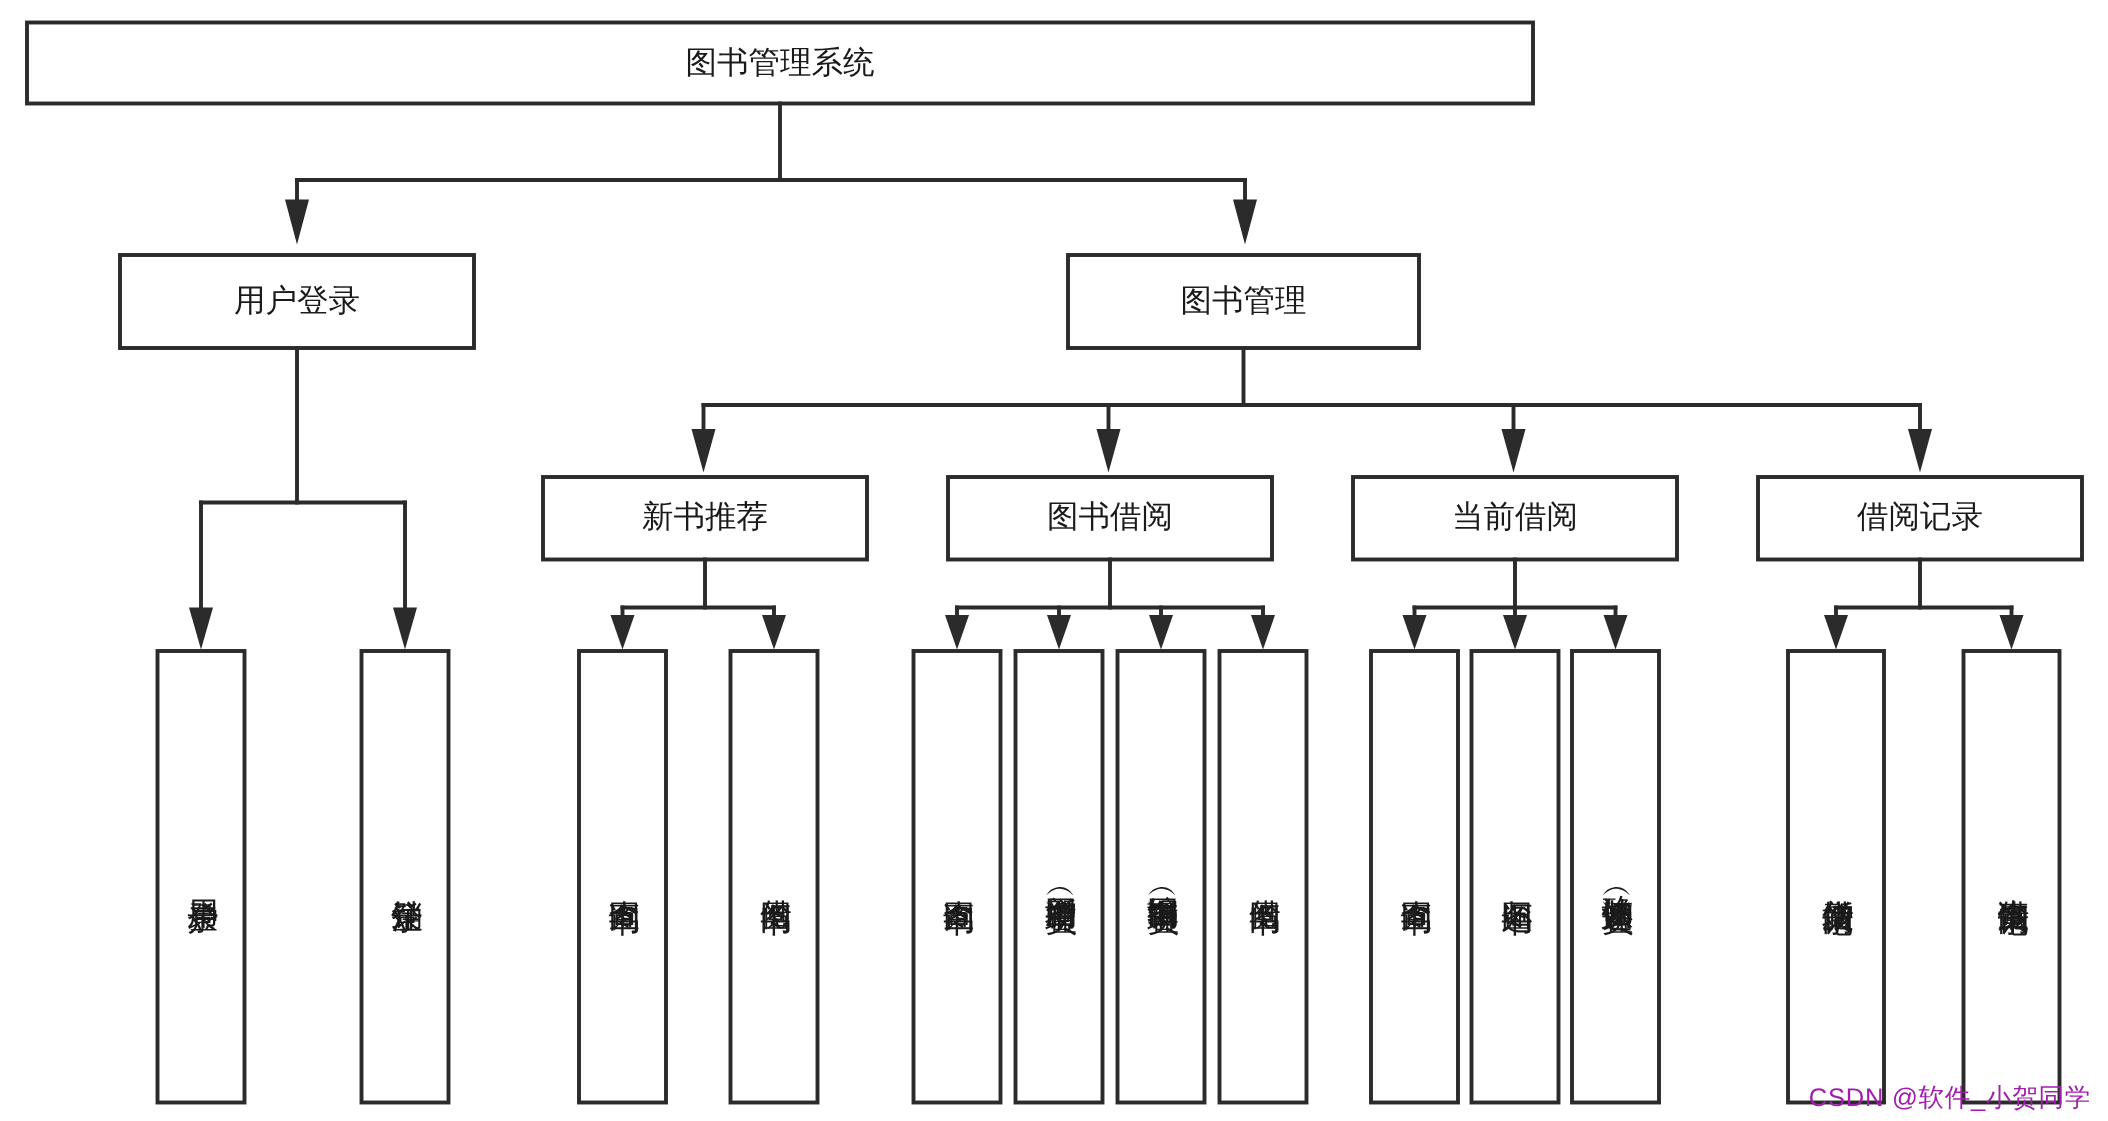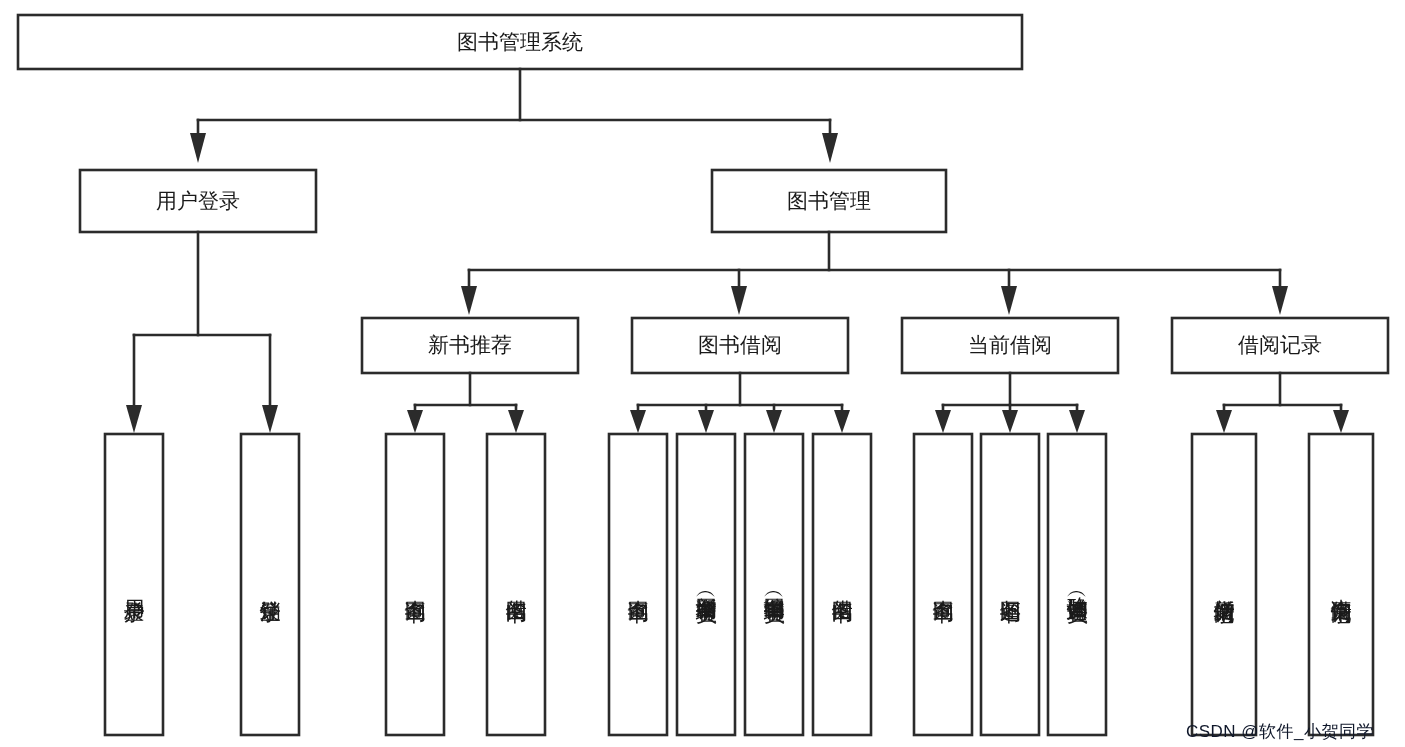--- a/index.html
+++ b/index.html
@@ -60,25 +60,25 @@
     letter-spacing: 1px;
     display: flex;
     align-items: center;
     justify-content: center;
     text-align: center;
     white-space: nowrap;
     pointer-events: none;
   }
   .watermark {
     position: absolute;
-    right: 24px;
+    right: 4px;
     bottom: 4px;
     font-family: "Liberation Sans", "DejaVu Sans", sans-serif;
     font-size: 17px;
-    color: #0f172a;
+    color: #a21caf;
     letter-spacing: 0.5px;
     user-select: none;
     margin-top: 24px;
   }
 </style>
 </head>
 <body>
 
 <div id="diagram-root">
 

